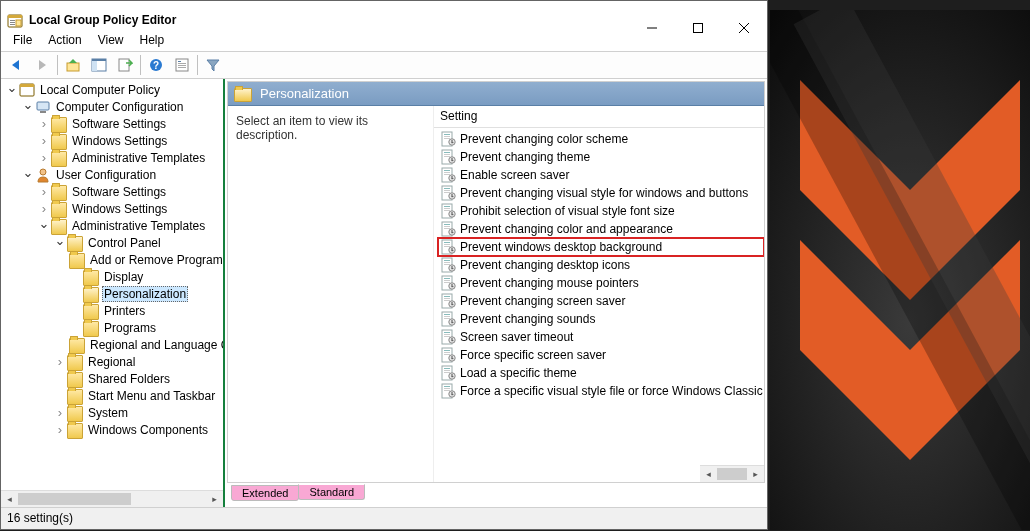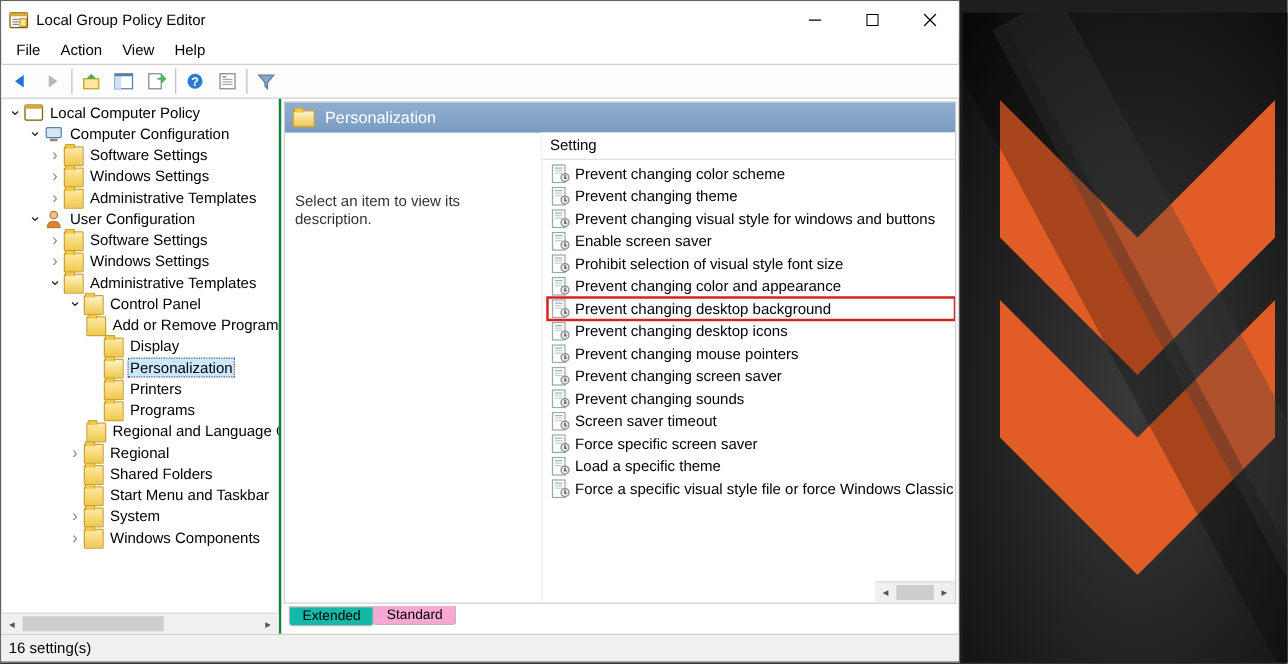--- a/index.html
+++ b/index.html
@@ -6,21 +6,21 @@
   body { font-family: "Segoe UI", Tahoma, sans-serif; font-size: 12px; background: #1a1a1a; width: 1030px; height: 531px; overflow: hidden; position: relative; }
   
   
   .desktop-bg { position: absolute; inset: 0; background: #1e1e1e; z-index: 0; }
   .desktop-bg svg { position: absolute; right: -20px; top: 10px; }
   
   
   .window { position: absolute; left: 0; top: 0; width: 768px; height: 530px; background: #fff; border: 1px solid #646464; display: flex; flex-direction: column; z-index: 10; }
   
   
-  .titlebar { height: 30px; display: flex; align-items: center; padding: 0 0 0 6px; background: #fff; }
+  .titlebar { height: 30px; display: flex; align-items: flex-start; padding: 12px 0 0 6px; background: #fff; font-weight: bold; }
   .titlebar .icon { width: 16px; height: 16px; margin-right: 6px; }
   .titlebar .title { flex: 1; font-size: 12px; }
   .titlebar .controls { display: flex; }
   .titlebar .controls .btn { width: 46px; height: 30px; display: flex; align-items: center; justify-content: center; font-family: "Segoe UI Symbol", sans-serif; font-size: 10px; }
   
   
   .menubar { height: 20px; display: flex; padding: 0 4px; font-size: 12px; }
   .menubar .item { padding: 2px 8px; }
   
   
@@ -55,35 +55,35 @@
   .hscroll { height: 17px; background: #f0f0f0; border-top: 1px solid #ddd; display: flex; }
   .hscroll .thumb { width: 60%; background: #cdcdcd; margin: 2px 0; }
   .hscroll .arrowbtn { width: 17px; display: flex; align-items: center; justify-content: center; font-size: 9px; color: #555; }
   
   
   .content-pane { flex: 1; display: flex; flex-direction: column; min-width: 0; }
   .content-main { flex: 1; border: 1px solid #d0d0d0; margin: 2px; display: flex; flex-direction: column; min-height: 0; }
   .content-header { height: 24px; background: linear-gradient(#90aecf, #7a9cc2); display: flex; align-items: center; padding-left: 6px; color: #fff; font-size: 13px; border-bottom: 1px solid #5a7fa6; }
   .content-header .ficon { margin-right: 8px; }
   .content-body { flex: 1; display: flex; min-height: 0; }
-  .content-left { width: 205px; padding: 8px; font-size: 12px; color: #333; margin-top: 40px; }
+  .content-left { width: 205px; padding: 8px; font-size: 12px; color: #333; }
   .content-right { flex: 1; display: flex; flex-direction: column; min-height: 0; border-left: 1px solid #eee; }
   .col-header { height: 22px; padding: 3px 6px; font-size: 12px; border-bottom: 1px solid #e0e0e0; background: #fff; }
   .setting-list { flex: 1; overflow: hidden; padding: 2px 0 0 4px; }
   .setting-list .srow { display: flex; align-items: center; height: 18px; padding-left: 2px; white-space: nowrap; }
   .setting-list .srow .sicon { width: 16px; height: 16px; margin-right: 4px; flex-shrink: 0; }
   .setting-list .srow.highlighted { outline: 2px solid #d92323; outline-offset: -1px; }
   .content-hscroll { height: 17px; background: #f0f0f0; border-top: 1px solid #ddd; display: flex; margin-left: auto; }
   .content-hscroll .track { flex: 1; display: flex; }
   .content-hscroll .thumb { width: 30px; background: #cdcdcd; margin: 2px 0; }
   .content-hscroll .arrowbtn { width: 17px; display: flex; align-items: center; justify-content: center; font-size: 9px; color: #555; }
   
   
   .tabs { height: 20px; display: flex; align-items: flex-start; padding-left: 4px; background: #fff; margin: 0 2px 2px 2px; }
-  .tabs .tab { border: 1px solid #bbb; border-top: 1px solid #bbb; border-radius: 0 0 3px 3px; padding: 1px 10px; font-size: 11px; background: #14b8a6; margin-right: -1px; }
+  .tabs .tab { border: 1px solid #bbb; border-top: 1px solid #bbb; border-radius: 0 0 3px 3px; padding: 1px 10px; font-size: 11px; background: #f9a8d4; margin-right: -1px; }
   .tabs .tab.active { background: #f9a8d4; border-top: 1px solid #fff; position: relative; top: -1px; }
   
   
   .statusbar { height: 22px; background: #f0f0f0; border-top: 1px solid #d0d0d0; padding: 3px 6px; font-size: 12px; }
 </style>
 </head>
 <body>
 
 <div class="desktop-bg">
   <svg width="280" height="520" viewBox="0 0 280 520">
@@ -417,44 +417,44 @@
                 <div class="srow">
                   <svg class="sicon" viewBox="0 0 16 16">
                     <rect x="2" y="1" width="10" height="14" fill="#fff" stroke="#9aa"></rect>
                     <rect x="4" y="3" width="6" height="1" fill="#8bb"></rect>
                     <rect x="4" y="5" width="6" height="1" fill="#ccc"></rect>
                     <rect x="4" y="7" width="6" height="1" fill="#ccc"></rect>
                     <circle cx="12" cy="11" r="3.2" fill="#e8e8e8" stroke="#888"></circle>
                     <rect x="11.4" y="9" width="1.2" height="2.5" fill="#666"></rect>
                     <rect x="11.4" y="11" width="2" height="1.2" fill="#666"></rect>
                   </svg>
+                  <span>Enable screen saver</span>
+                </div>
+                <div class="srow">
+                  <svg class="sicon" viewBox="0 0 16 16">
+                    <rect x="2" y="1" width="10" height="14" fill="#fff" stroke="#9aa"></rect>
+                    <rect x="4" y="3" width="6" height="1" fill="#8bb"></rect>
+                    <rect x="4" y="5" width="6" height="1" fill="#ccc"></rect>
+                    <rect x="4" y="7" width="6" height="1" fill="#ccc"></rect>
+                    <circle cx="12" cy="11" r="3.2" fill="#e8e8e8" stroke="#888"></circle>
+                    <rect x="11.4" y="9" width="1.2" height="2.5" fill="#666"></rect>
+                    <rect x="11.4" y="11" width="2" height="1.2" fill="#666"></rect>
+                  </svg>
                   <span>Prevent changing visual style for windows and buttons</span>
                 </div>
                 <div class="srow">
                   <svg class="sicon" viewBox="0 0 16 16">
                     <rect x="2" y="1" width="10" height="14" fill="#fff" stroke="#9aa"></rect>
                     <rect x="4" y="3" width="6" height="1" fill="#8bb"></rect>
                     <rect x="4" y="5" width="6" height="1" fill="#ccc"></rect>
                     <rect x="4" y="7" width="6" height="1" fill="#ccc"></rect>
                     <circle cx="12" cy="11" r="3.2" fill="#e8e8e8" stroke="#888"></circle>
                     <rect x="11.4" y="9" width="1.2" height="2.5" fill="#666"></rect>
                     <rect x="11.4" y="11" width="2" height="1.2" fill="#666"></rect>
                   </svg>
-                  <span>Enable screen saver</span>
-                </div>
-                <div class="srow">
-                  <svg class="sicon" viewBox="0 0 16 16">
-                    <rect x="2" y="1" width="10" height="14" fill="#fff" stroke="#9aa"></rect>
-                    <rect x="4" y="3" width="6" height="1" fill="#8bb"></rect>
-                    <rect x="4" y="5" width="6" height="1" fill="#ccc"></rect>
-                    <rect x="4" y="7" width="6" height="1" fill="#ccc"></rect>
-                    <circle cx="12" cy="11" r="3.2" fill="#e8e8e8" stroke="#888"></circle>
-                    <rect x="11.4" y="9" width="1.2" height="2.5" fill="#666"></rect>
-                    <rect x="11.4" y="11" width="2" height="1.2" fill="#666"></rect>
-                  </svg>
                   <span>Prohibit selection of visual style font size</span>
                 </div>
                 <div class="srow">
                   <svg class="sicon" viewBox="0 0 16 16">
                     <rect x="2" y="1" width="10" height="14" fill="#fff" stroke="#9aa"></rect>
                     <rect x="4" y="3" width="6" height="1" fill="#8bb"></rect>
                     <rect x="4" y="5" width="6" height="1" fill="#ccc"></rect>
                     <rect x="4" y="7" width="6" height="1" fill="#ccc"></rect>
                     <circle cx="12" cy="11" r="3.2" fill="#e8e8e8" stroke="#888"></circle>
                     <rect x="11.4" y="9" width="1.2" height="2.5" fill="#666"></rect>
@@ -465,21 +465,21 @@
                 <div class="srow highlighted">
                   <svg class="sicon" viewBox="0 0 16 16">
                     <rect x="2" y="1" width="10" height="14" fill="#fff" stroke="#9aa"></rect>
                     <rect x="4" y="3" width="6" height="1" fill="#8bb"></rect>
                     <rect x="4" y="5" width="6" height="1" fill="#ccc"></rect>
                     <rect x="4" y="7" width="6" height="1" fill="#ccc"></rect>
                     <circle cx="12" cy="11" r="3.2" fill="#e8e8e8" stroke="#888"></circle>
                     <rect x="11.4" y="9" width="1.2" height="2.5" fill="#666"></rect>
                     <rect x="11.4" y="11" width="2" height="1.2" fill="#666"></rect>
                   </svg>
-                  <span>Prevent changing desktop background</span>
+                  <span>Prevent windows desktop background</span>
                 </div>
                 <div class="srow">
                   <svg class="sicon" viewBox="0 0 16 16">
                     <rect x="2" y="1" width="10" height="14" fill="#fff" stroke="#9aa"></rect>
                     <rect x="4" y="3" width="6" height="1" fill="#8bb"></rect>
                     <rect x="4" y="5" width="6" height="1" fill="#ccc"></rect>
                     <rect x="4" y="7" width="6" height="1" fill="#ccc"></rect>
                     <circle cx="12" cy="11" r="3.2" fill="#e8e8e8" stroke="#888"></circle>
                     <rect x="11.4" y="9" width="1.2" height="2.5" fill="#666"></rect>
                     <rect x="11.4" y="11" width="2" height="1.2" fill="#666"></rect>

